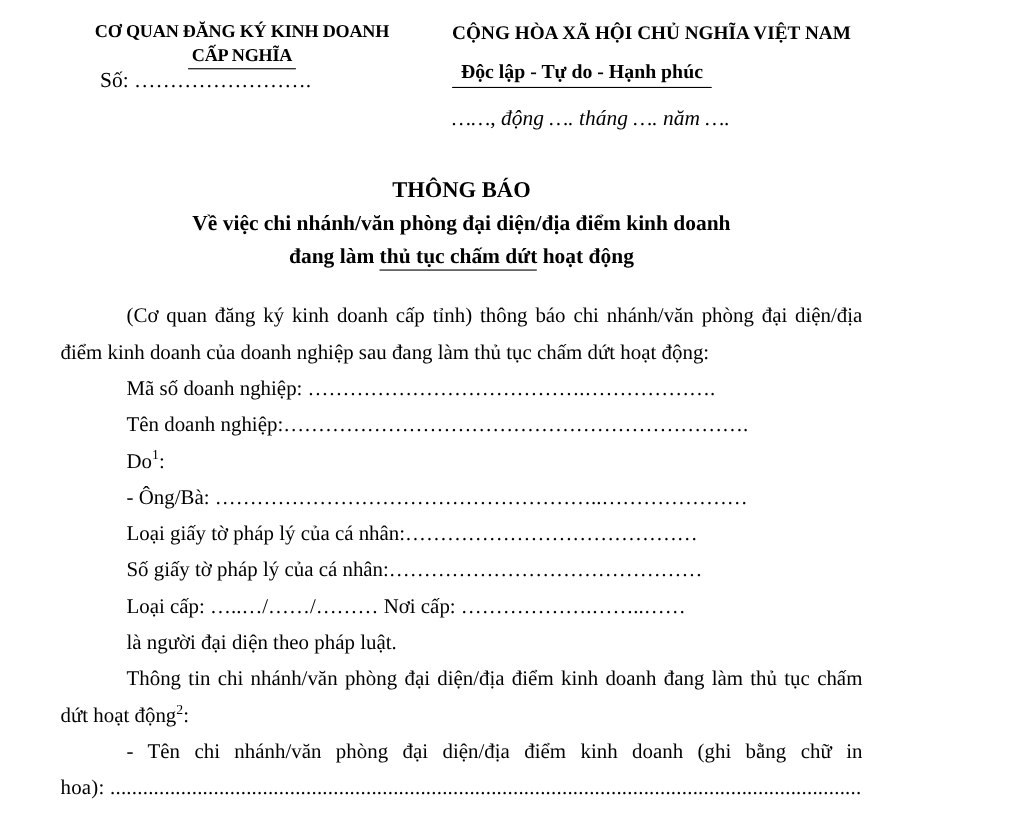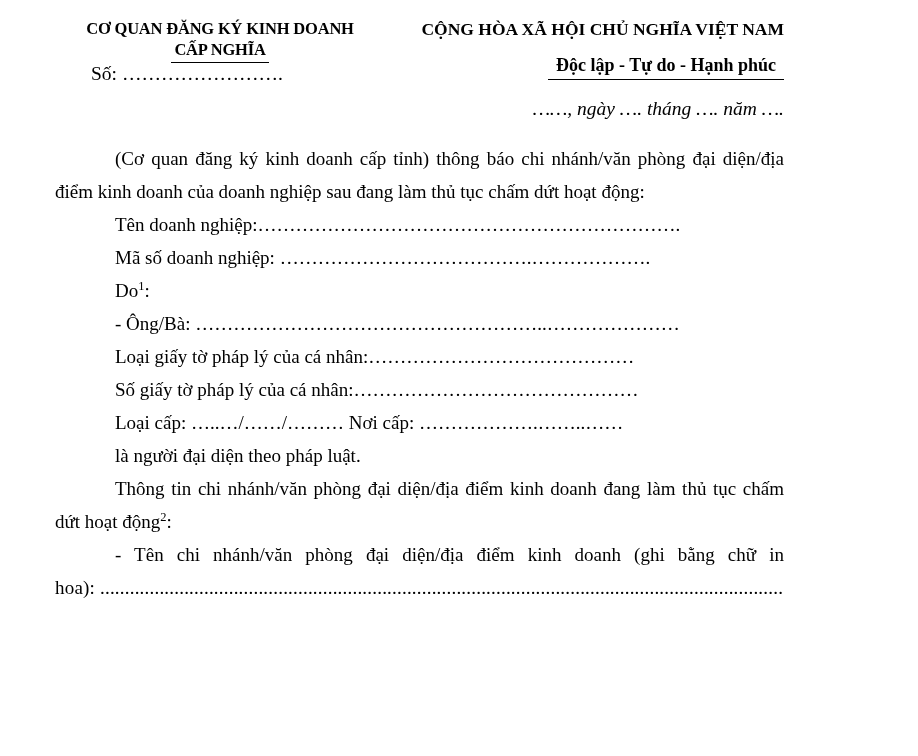--- a/index.html
+++ b/index.html
@@ -40,21 +40,21 @@
   }
   .so-line {
     text-align: left;
     padding-left: 36px;
     font-size: 19.5px;
     white-space: nowrap;
     overflow: hidden;
   }
   .hdr-right {
     flex: 1;
-    text-align: right;
+    text-align: left;
     padding-left: 26px;
   }
   .hdr-right .nation {
     font-weight: bold;
     font-size: 17.5px;
     line-height: 23px;
   }
   .hdr-right .motto {
     font-weight: bold;
     font-size: 18px;
@@ -126,31 +126,38 @@
     <div class="hdr-left">
       <div class="org">
         <div>CƠ QUAN ĐĂNG KÝ KINH DOANH</div>
         <div><span class="u-line">CẤP NGHĨA</span></div>
       </div>
       <div class="so-line">Số: …………………….</div>
     </div>
     <div class="hdr-right">
       <div class="nation">CỘNG HÒA XÃ HỘI CHỦ NGHĨA VIỆT NAM</div>
       <div class="motto"><span class="u-line">Độc lập - Tự do - Hạnh phúc</span></div>
-      <div class="date-line">……, ngày …. tháng …. năm ….</div>
+      <div class="date-line">……, động …. tháng …. năm ….</div>
     </div>
   </div>
 
+  <div class="title-block">
+    <div class="doc-title">THÔNG BÁO</div>
+    <div class="doc-subtitle">
+      <div>Về việc chi nhánh/văn phòng đại diện/địa điểm kinh doanh</div>
+      <div><span>đang làm </span><span class="u-part">thủ tục chấm dứt</span><span> hoạt động</span></div>
+    </div>
+  </div>
 
   <div class="body">
 
     <div class="para"><span class="it">(Cơ quan đăng ký kinh doanh cấp tỉnh)</span><span> thông báo chi nhánh/văn phòng đại diện/địa điểm kinh doanh của doanh nghiệp sau đang làm thủ tục chấm dứt hoạt động:</span></div>
 
+    <div class="line">Mã số doanh nghiệp: ………………………………….……………….</div>
     <div class="line">Tên doanh nghiệp:………………………………………………………….</div>
-    <div class="line">Mã số doanh nghiệp: ………………………………….……………….</div>
     <div class="line"><span>Do</span><sup>1</sup><span>:</span></div>
     <div class="line">- Ông/Bà: ………………………………………………..…………………</div>
     <div class="line">Loại giấy tờ pháp lý của cá nhân:……………………………………</div>
     <div class="line">Số giấy tờ pháp lý của cá nhân:………………………………………</div>
     <div class="line">Loại cấp: …..…/……/……… Nơi cấp: ……………….……..……</div>
     <div class="line">là người đại diện theo pháp luật.</div>
 
     <div class="para"><span>Thông tin chi nhánh/văn phòng đại diện/địa điểm kinh doanh đang làm thủ tục chấm dứt hoạt động</span><sup>2</sup><span>:</span></div>
 
     <div class="final-line1"><span>- Tên chi nhánh/văn phòng đại diện/địa điểm kinh doanh (</span><span class="it">ghi bằng chữ in</span></div>

